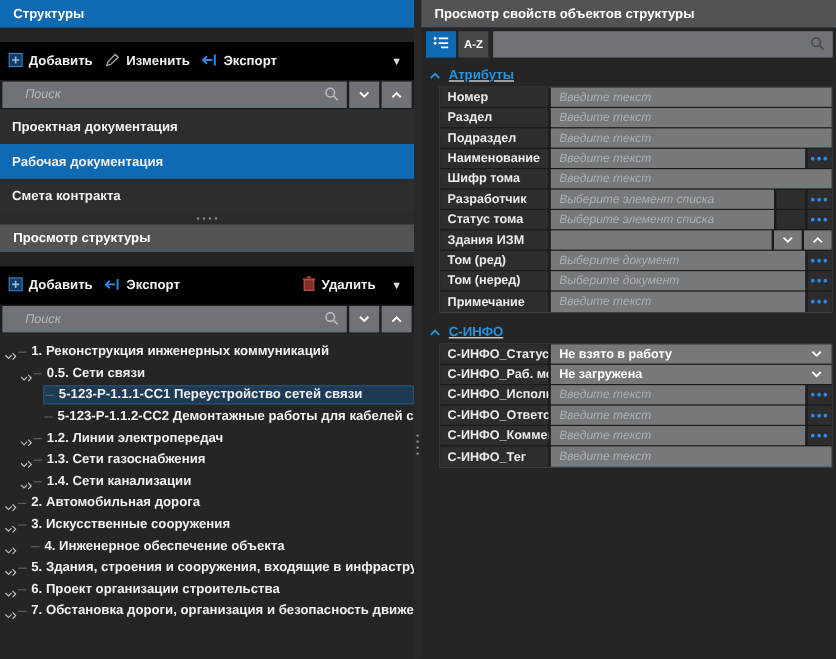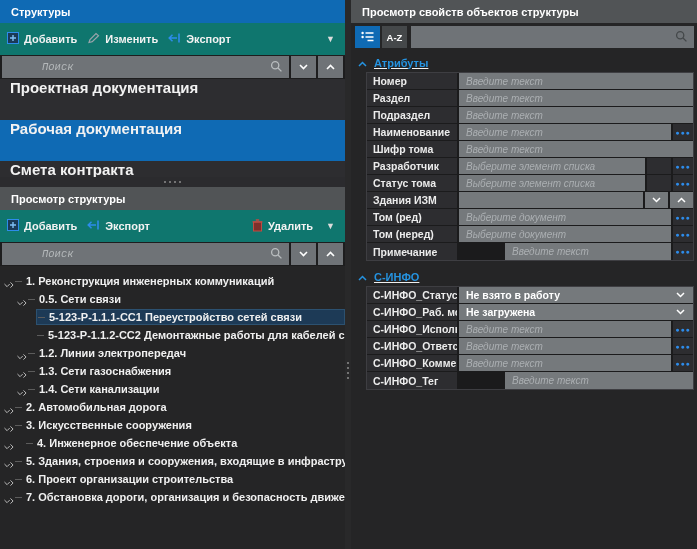--- a/index.html
+++ b/index.html
@@ -15,51 +15,50 @@
   
   .panel { display:flex; flex-direction:column; min-height:0; }
   .hdr {
     height:23px; flex:0 0 23px; display:flex; align-items:center;
     padding-left:11px; font-size:11px; font-weight:600; color:#fff;
   }
   .hdr.blue { background:#0f6ab4; }
   .hdr.gray { background:#515456; }
 
   .toolbar {
-    height:26px; flex:0 0 26px; background:#0f766e;
-    display:flex; align-items:center; padding:16px 7px; gap:10px;
+    height:26px; flex:0 0 26px; background:#000000;
+    display:flex; align-items:center; padding:16px 7px; gap:10px;margin-top:12px;
   }
   .tbtn { display:flex; align-items:center; gap:5px; font-weight:600; color:#f2f2f2; cursor:default; }
   .spacer { flex:1; }
   .filter-btn { color:#dcdcdc; font-size:9px; padding:0 3px; }
 
   .searchrow {
     height:24px; flex:0 0 24px; background:#1d1d1e;
     display:flex; align-items:stretch; padding:1px 2px; gap:2px;
   }
   .search-field { position:relative; flex:1; display:flex; background:#6f7377; }
   .search-field input {
     flex:1; border:none; outline:none; background:transparent;
-    color:#f0f0f0; font-size:10.5px; padding:0 24px 0 0;
-    font-family:Liberation Mono, monospace;
-    margin-left:40px;
+    color:#f0f0f0; font-size:10.5px; padding:0 24px 0 19px;
+    font-family:Liberation Sans, sans-serif;
   }
   .search-field input::placeholder { color:#b4b8ba; font-style:italic; }
   .mag { position:absolute; right:6px; top:4px; }
   .sq-btn {
     width:25px; background:#6f7377; display:flex; align-items:center; justify-content:center;
   }
 
   
   .left { width:345px; flex:0 0 345px; display:flex; flex-direction:column; }
   .panel-structures { height:177px; flex:0 0 177px; }
   .list { flex:1; background:#2d2d30; overflow:hidden; }
   .litem {
-    height:41px; display:flex; align-items:flex-start; padding-left:10px;
-    font-size:15px; font-weight:600; color:#f2f2f2;
+    height:29px; display:flex; align-items:center; padding-left:10px;
+    font-size:11px; font-weight:600; color:#f2f2f2;
   }
   .litem.selected { background:#0f6ab4; }
 
   .hsplit {
     height:10px; flex:0 0 10px; background:#2b2b2e;
     display:flex; align-items:center; justify-content:center; gap:3px;
   }
   .hsplit i { width:2px; height:2px; background:#8d8d8d; border-radius:50%; }
 
   .panel-structure-view { flex:1; }
@@ -88,21 +87,21 @@
   }
   .icon-btn.active { background:#0f6ab4; }
   .icon-btn.plain { background:#45484a; }
   .ptoolbar .search-field { height:22px; margin-left:2px; }
 
   .psec { margin-top:2px; }
   .psec-hdr { height:19px; display:flex; align-items:center; gap:7px; padding-left:7px;text-decoration:underline; }
   .psec-title { color:#2593e0; font-weight:600; font-size:11px; }
   .pgrid { margin:0 3px 6px 15px; border:1px solid #3e3e42; background:#1b1b1c; }
   .prow { display:flex; height:17px; border-bottom:1px solid #1b1b1c; }
-  .prow:last-child { border-bottom:none;gap:46px; }
+  .prow:last-child { border-bottom:none; }
   .plabel {
     width:90px; flex:0 0 90px; background:#2d2d30; color:#ececec;
     font-size:10.5px; font-weight:600; display:flex; align-items:center;
     padding-left:6px; margin-right:2px; white-space:nowrap; overflow:hidden;
   }
   .pfield { flex:1; display:flex; align-items:stretch; gap:2px; min-width:0; }
   .pinput {
     flex:1; min-width:0; border:none; outline:none; background:#75797c;
     color:#f0f0f0; font-size:10px; padding:0 7px;
     font-family:"Liberation Sans", sans-serif;

